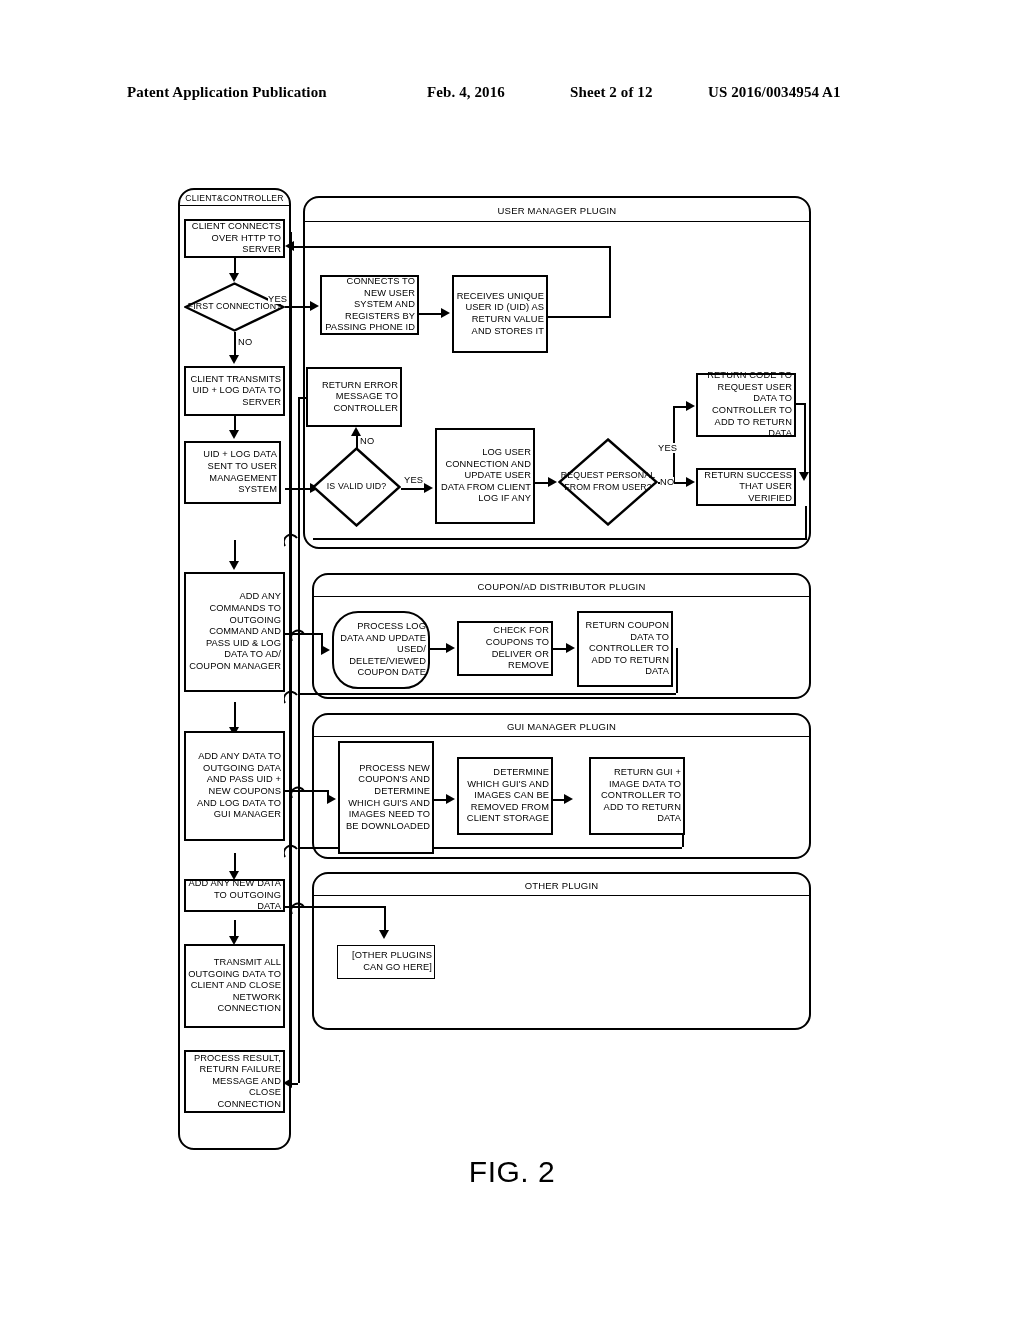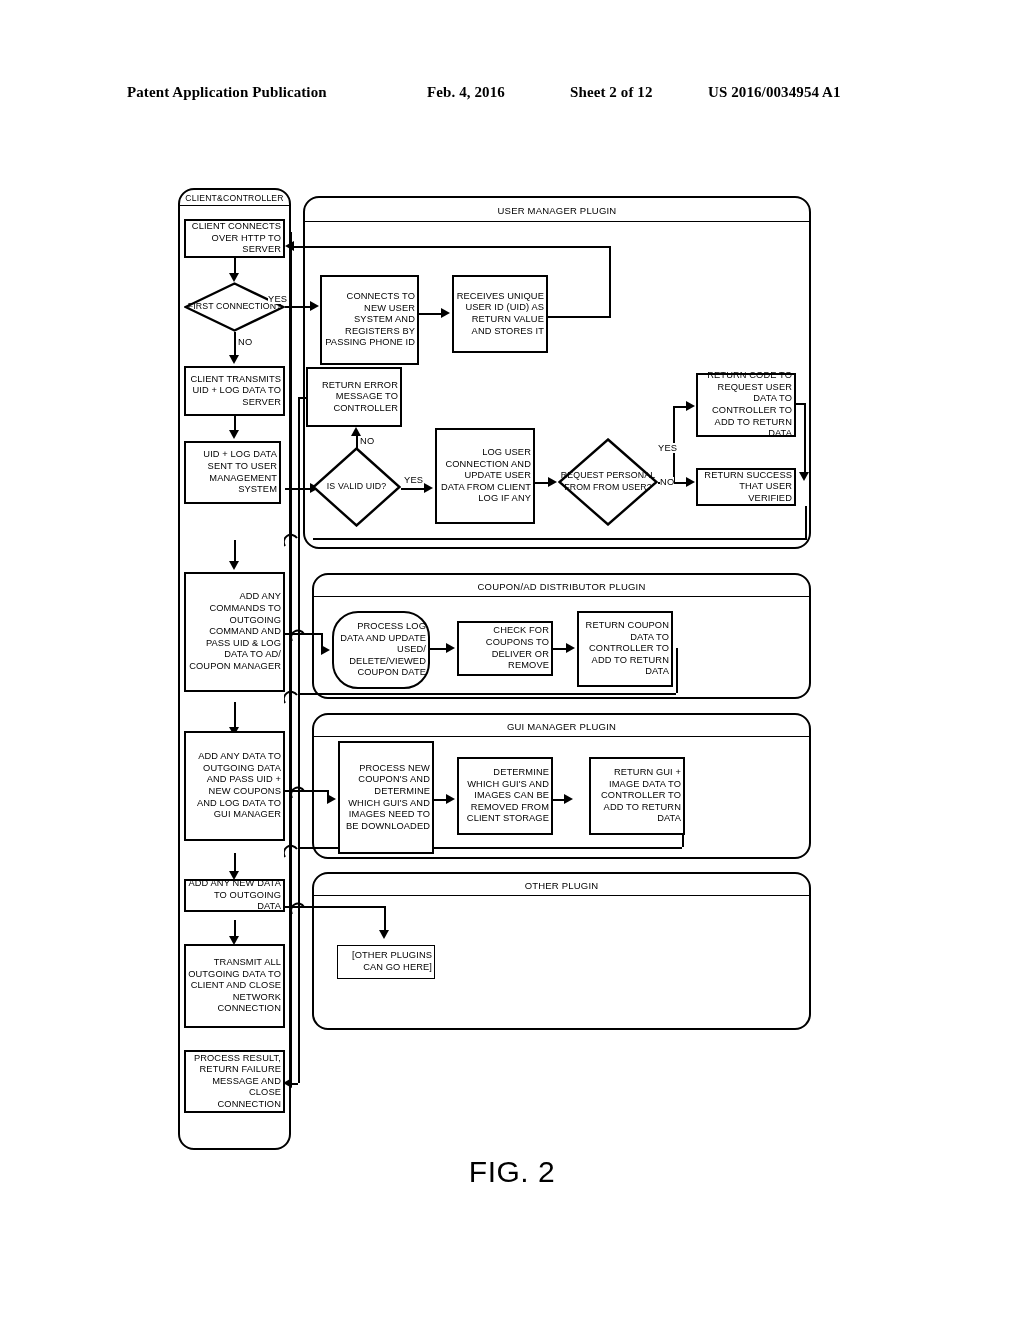--- a/index.html
+++ b/index.html
@@ -236,21 +236,21 @@
 
   <div class="node" style="left:184px; top:879px; width:101px; height:33px;">ADD ANY NEW DATA TO OUTGOING DATA</div>
 
   <div class="vline" style="left:234px; top:920px; height:19px;"></div>
   <div class="arrow down" style="left:229px; top:936px;"></div>
 
   <div class="node" style="left:184px; top:944px; width:101px; height:84px;">TRANSMIT ALL OUTGOING DATA TO CLIENT AND CLOSE NETWORK CONNECTION</div>
 
   <div class="node" style="left:184px; top:1050px; width:101px; height:63px;">PROCESS RESULT, RETURN FAILURE MESSAGE AND CLOSE CONNECTION</div>
 
-  <div class="node" style="left:320px; top:275px; width:99px; height:90px;">CONNECTS TO NEW USER SYSTEM AND REGISTERS BY PASSING PHONE ID</div>
+  <div class="node" style="left:320px; top:275px; width:99px; height:60px;">CONNECTS TO NEW USER SYSTEM AND REGISTERS BY PASSING PHONE ID</div>
 
   <div class="node" style="left:306px; top:367px; width:96px; height:60px;">RETURN ERROR MESSAGE TO CONTROLLER</div>
 
   <div class="node" style="left:452px; top:275px; width:96px; height:78px;">RECEIVES UNIQUE USER ID (UID) AS RETURN VALUE AND STORES IT</div>
 
   <div class="diamond" style="left:312px; top:447px; width:89px; height:80px;">
     <svg class="dshape" viewBox="0 0 89 80" preserveAspectRatio="none">
       <polygon points="44.5,1.5 87.5,40 44.5,78.5 1.5,40" fill="#fff" stroke="#000" stroke-width="2.4" vector-effect="non-scaling-stroke"></polygon>
     </svg>
     <div class="dlabel" style="font-size:8.8px;">IS VALID UID?</div>

